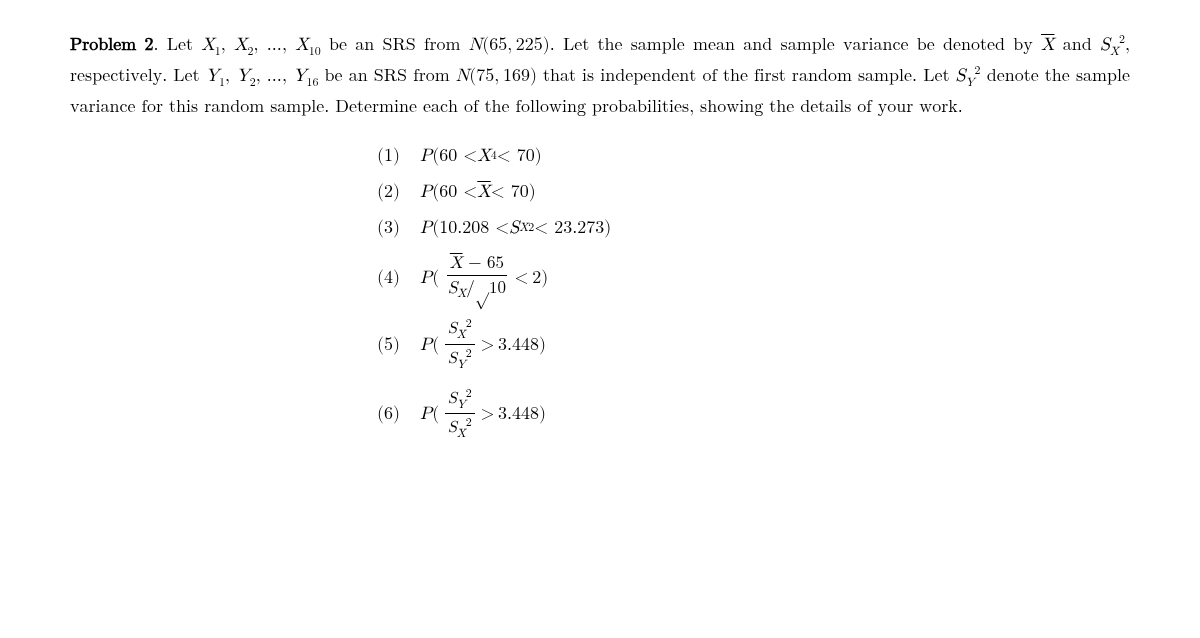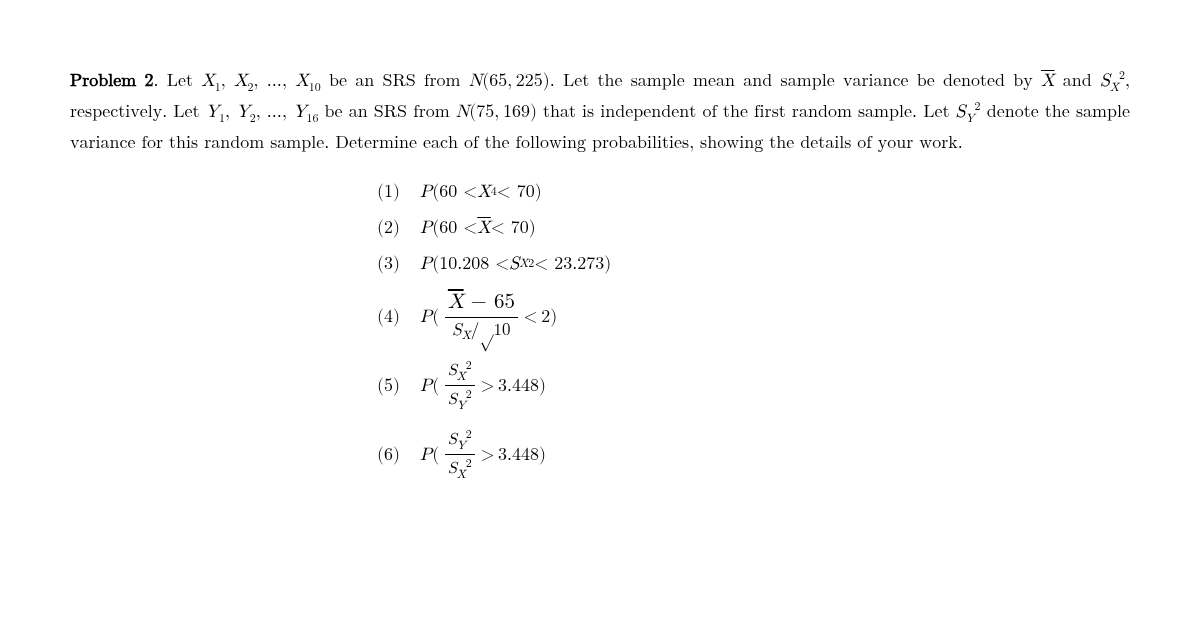--- a/index.html
+++ b/index.html
@@ -16,21 +16,20 @@
       font-size: 18px;
       display: flex;
       align-items: flex-start;
       justify-content: center;
       overflow: hidden;
     }
 
     .page-container {
       width: 1100px;
       padding: 30px 20px 20px 20px;
-      margin-top: 36px;
     }
 
     .problem-text {
       line-height: 1.6;
       text-align: justify;
     }
 
     .problem-text p {
       margin-bottom: 0;
     }
@@ -86,21 +85,21 @@
 
     .frac .den {
       padding: 1px 3px 0 3px;
       text-align: right;
       font-size: 16px;
       line-height: 1.3;
     }
 
     
     .frac-lg .num {
-      font-size: 21px;
+      font-size: 17px;
     }
     .frac-lg .den {
       font-size: 17px;
     }
 
     
     .xbar {
       display: inline-block;
       text-decoration: overline;
       font-style: italic;

